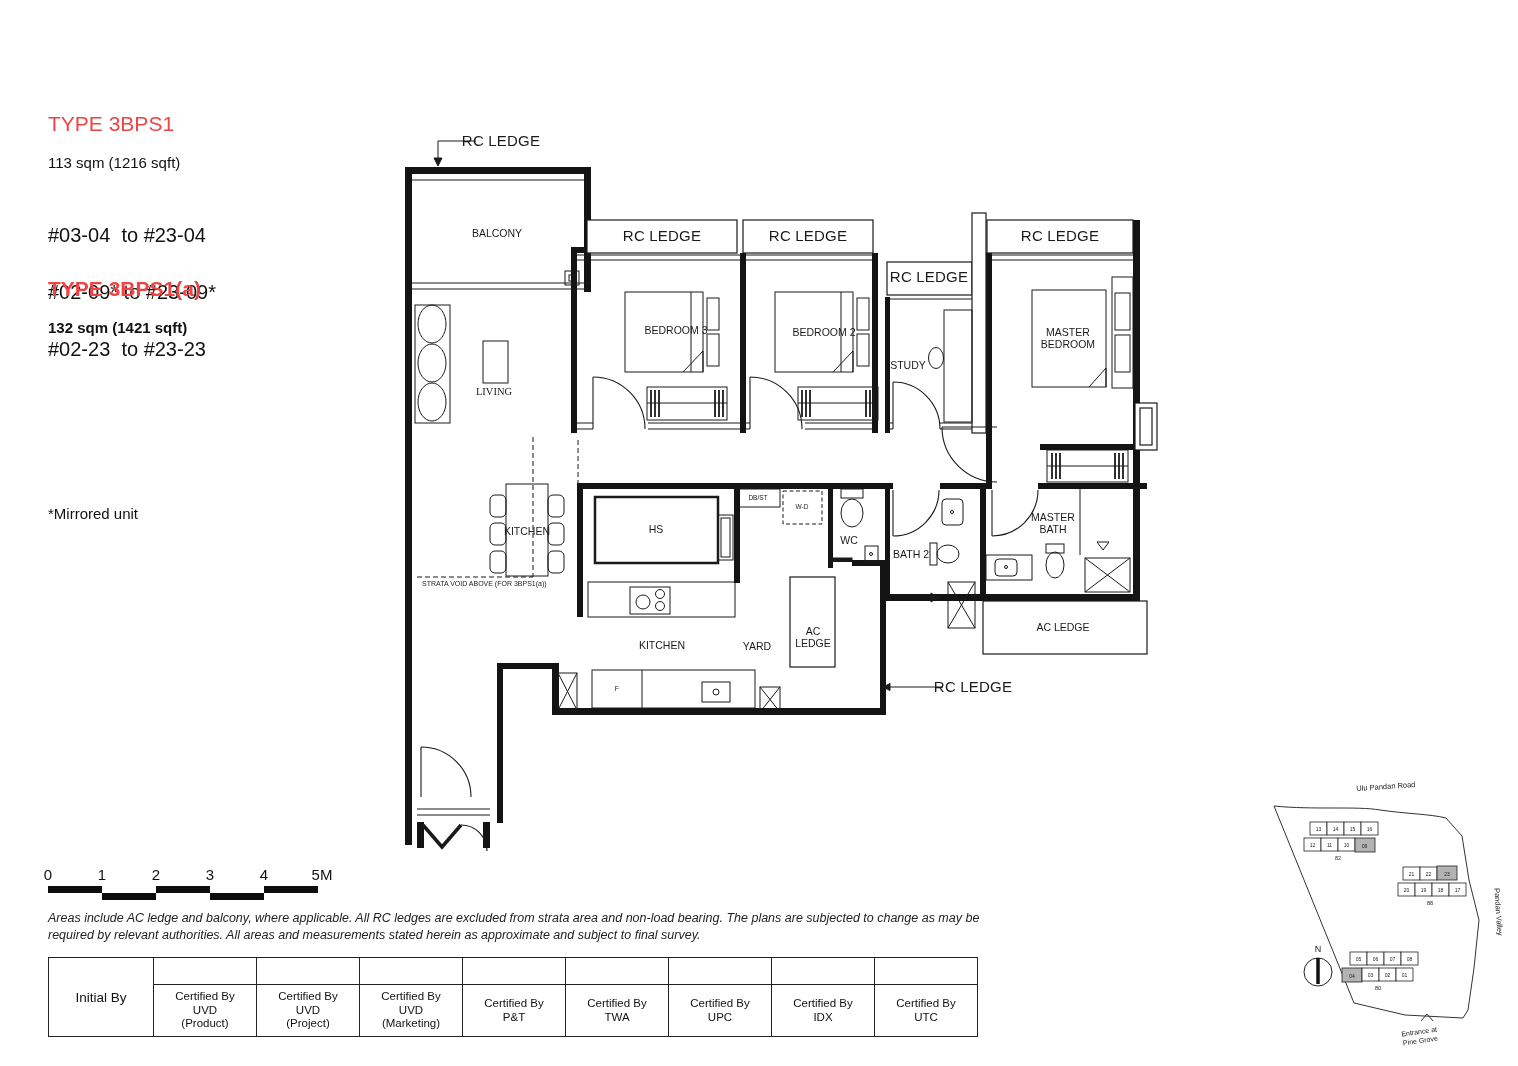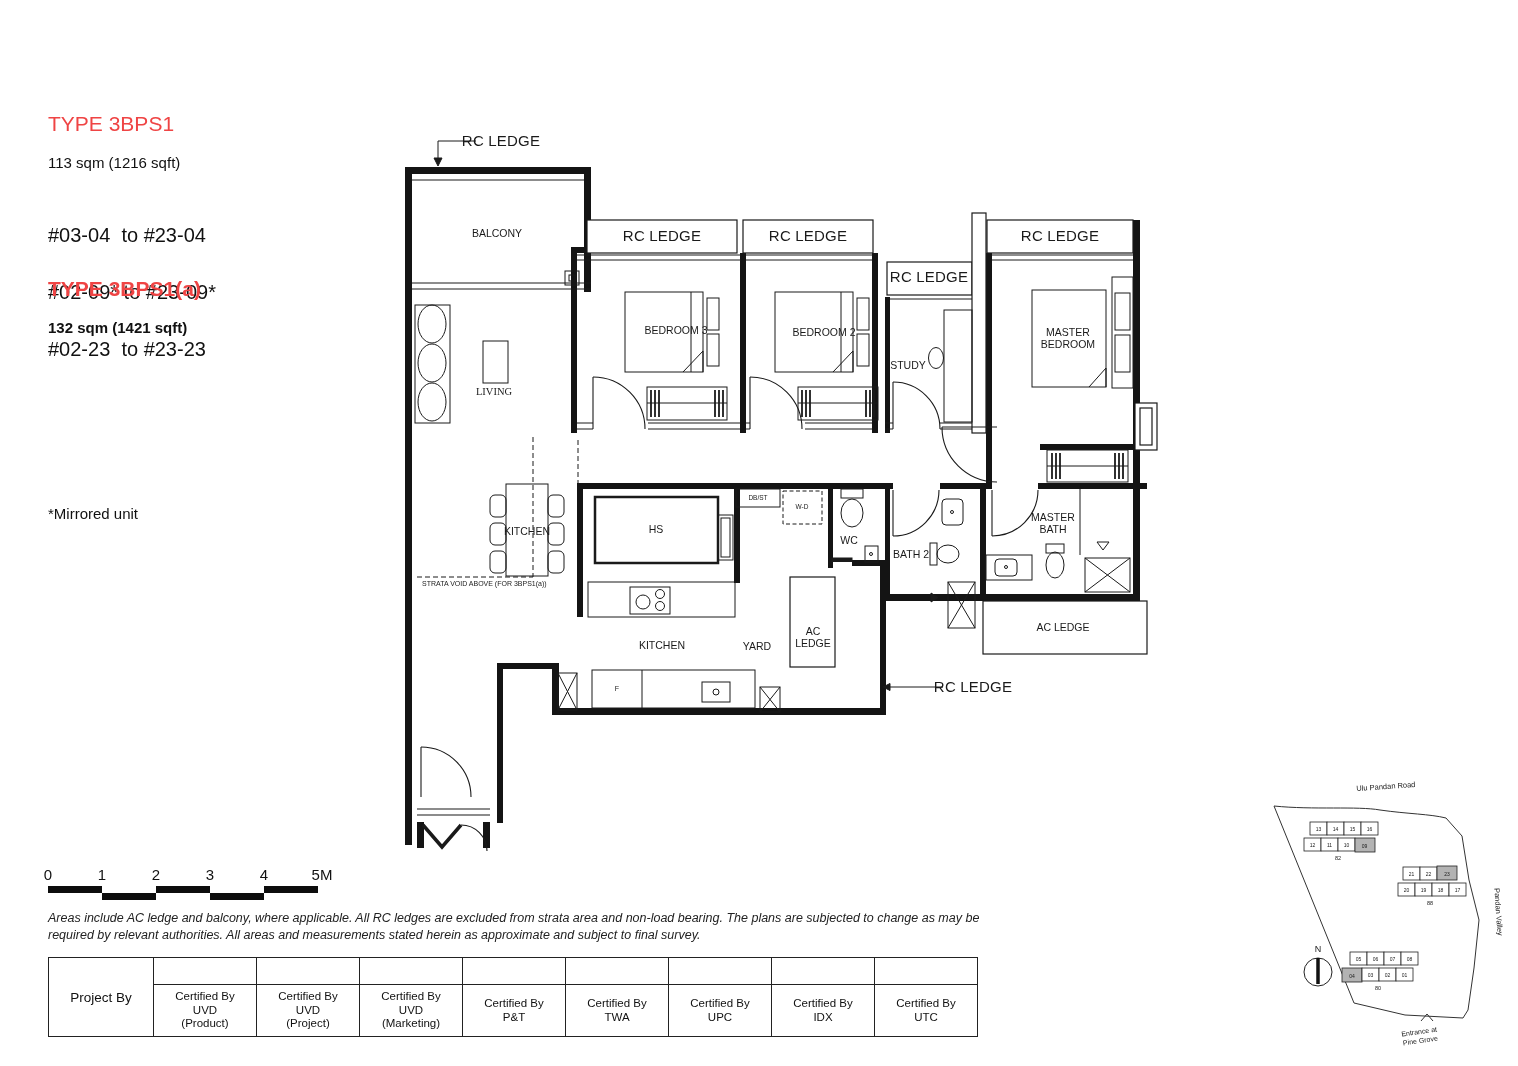--- a/index.html
+++ b/index.html
@@ -323,21 +323,21 @@
     <div class="sb-seg" style="left:48px;top:886px;width:54px;"></div>
     <div class="sb-seg" style="left:102px;top:893px;width:54px;"></div>
     <div class="sb-seg" style="left:156px;top:886px;width:54px;"></div>
     <div class="sb-seg" style="left:210px;top:893px;width:54px;"></div>
     <div class="sb-seg" style="left:264px;top:886px;width:54px;"></div>
   </div>
 
   <div class="abs disclaimer">Areas include AC ledge and balcony, where applicable. All RC ledges are excluded from strata area and non-load bearing. The plans are subjected to change as may be required by relevant authorities. All areas and measurements stated herein as approximate and subject to final survey.</div>
 
   <div class="abs cert-table">
-    <div class="cert-initial">Project By</div>
+    <div class="cert-initial">Initial By</div>
     <div class="cert-col">
         <div class="cert-top"></div>
         <div class="cert-bottom">Certified By
 UVD
 (Product)</div>
       </div>
     <div class="cert-col">
         <div class="cert-top"></div>
         <div class="cert-bottom">Certified By
 UVD

